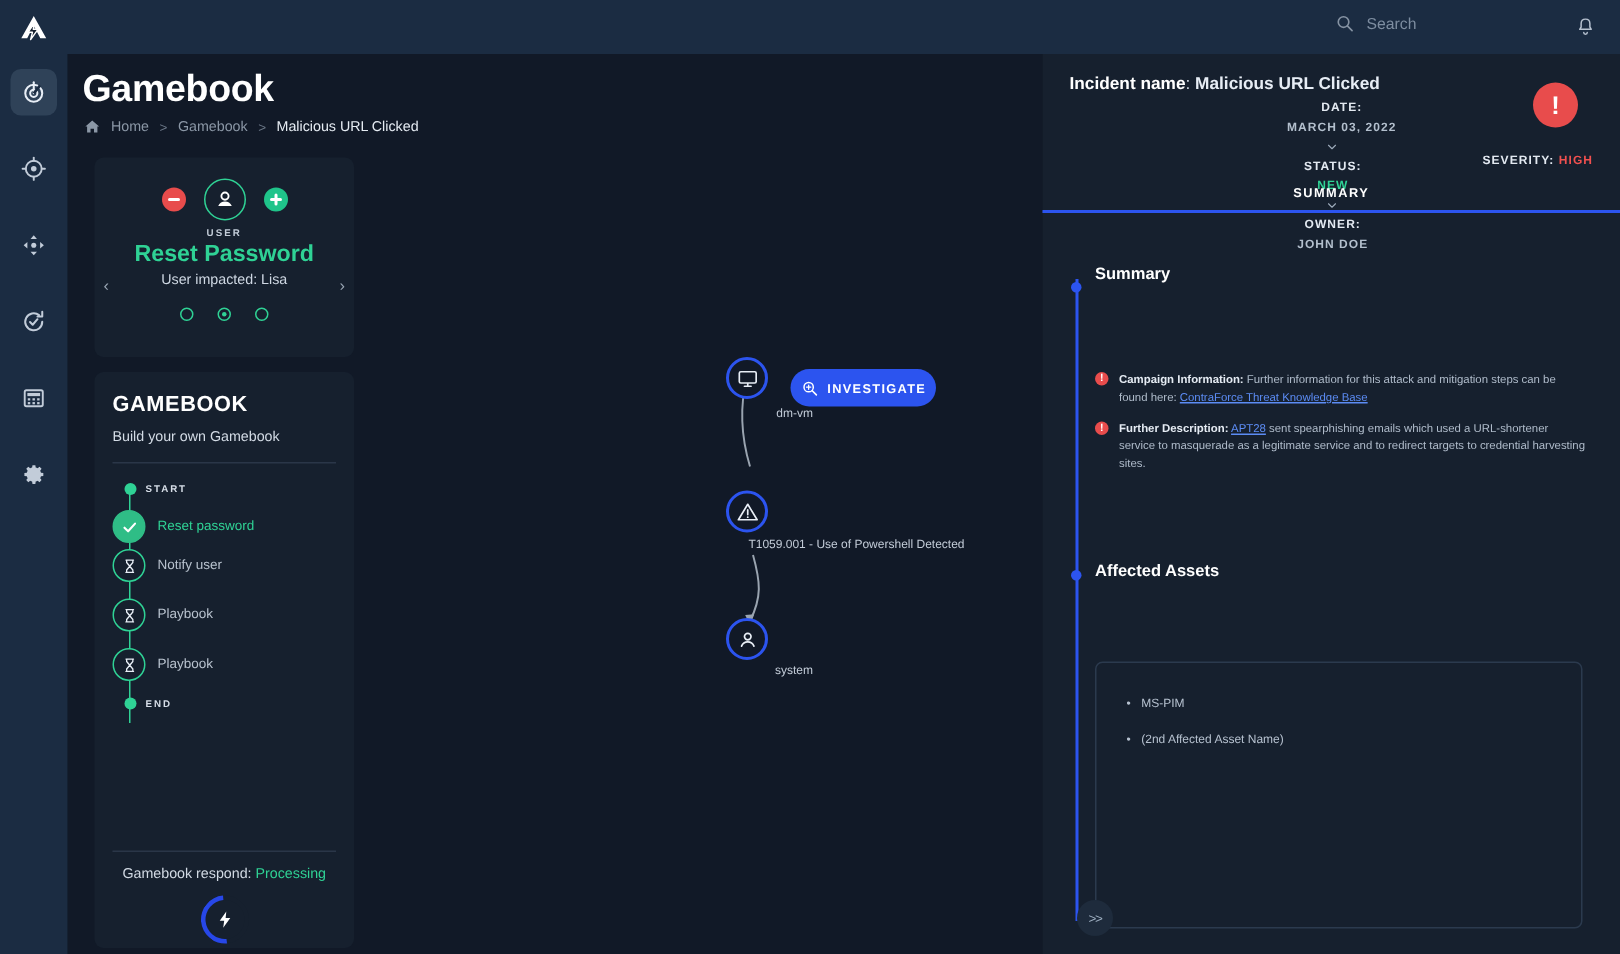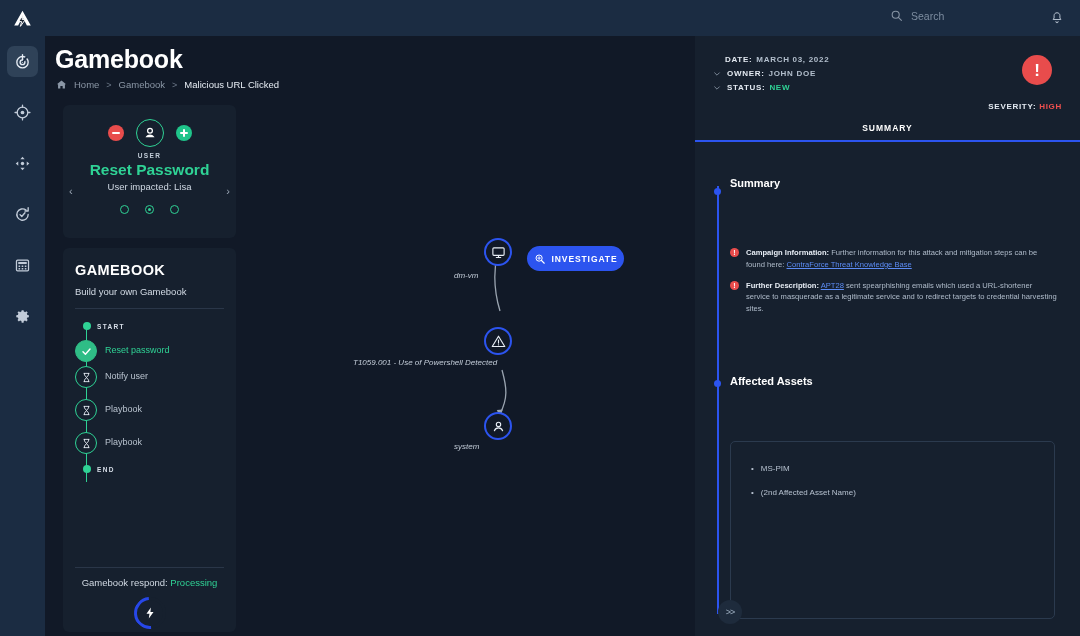--- a/index.html
+++ b/index.html
@@ -125,39 +125,39 @@
   }
   .bolt-in { position: absolute; left: 50%; top: 50%; transform: translate(-50%,-50%) rotate(-40deg); }
 
   
   .canvas { position: absolute; left: 205px; top: 0; width: 445px; height: 600px; }
   .g-node { position: absolute; width: 28px; height: 28px; }
   .g-ring {
     width: 28px; height: 28px; border-radius: 50%; border: 2px solid #2c54ef;
     display: flex; align-items: center; justify-content: center; background: #111927;
   }
-  .g-lbl { position: absolute; text-align: left; font-size: 8px; color: #c3ccd8; white-space: nowrap; font-style: italic; }
+  .g-lbl { position: absolute; text-align: right; font-size: 8px; color: #c3ccd8; white-space: nowrap; }
   .investigate {
     position: absolute; left: 277px; top: 210px; width: 97px; height: 25px;
     background: #2c54ef; border-radius: 13px; border: none; cursor: pointer;
     display: flex; align-items: center; justify-content: center; gap: 6px;
     color: #fff; font-size: 8.5px; font-weight: bold; letter-spacing: .9px;
     font-family: "Liberation Sans", sans-serif;
   }
 
   
   .right {
     position: absolute; left: 695px; top: 36px; width: 385px; height: 600px;
     background: #16202e;
   }
   .inc-head { position: relative; height: 80px; padding: 14px 16px 0 18px; }
   .inc-name { font-size: 11.5px; color: #cfd8e3; }
   .inc-name b { color: #fff; }
   .inc-name span.v { color: #e7edf5; font-weight: bold; }
-  .inc-row { margin-top: 5px; font-size: 8px; letter-spacing: .7px; display: flex; align-items: center; gap: 4px; }
+  .inc-row { margin-top: 5px; font-size: 8px; letter-spacing: .7px; display: flex; align-items: center; gap: 4px; flex-direction: column; }
   .inc-k { color: #e3e9f1; font-weight: bold; }
   .inc-v { color: #b3bfcd; font-weight: bold; }
   .inc-v.new { color: #2fd295; }
   .chev { width: 8px; height: 8px; margin-left: -10px; }
   .sev-badge {
     position: absolute; right: 28px; top: 19px; width: 30px; height: 30px;
     border-radius: 50%; background: #e84c4c; display: flex; align-items: center; justify-content: center;
     color: #fff; font-size: 17px; font-weight: bold; line-height: 1;
   }
   .sev-txt { position: absolute; right: 18px; top: 66px; font-size: 8px; letter-spacing: .7px; font-weight: bold; color: #e3e9f1; }
@@ -435,38 +435,41 @@
           <line x1="7.4" y1="10.2" x2="13" y2="10.2" stroke="#ffffff" stroke-width="1.7" stroke-linecap="round"></line>
           <line x1="15" y1="15" x2="20.5" y2="20.5" stroke="#ffffff" stroke-width="2.2" stroke-linecap="round"></line>
         </svg>
         <span>INVESTIGATE</span>
       </button>
     </div>
   </div>
 
   <div class="right">
     <div class="inc-head">
+      <div class="inc-name">
+        <b>Incident name</b><span>: </span><span class="v">Malicious URL Clicked</span>
+      </div>
       <div class="inc-row" style="padding-left:12px">
         <span class="inc-k">DATE:</span>
         <span class="inc-v">MARCH 03, 2022</span>
+      </div>
+      <div class="inc-row">
+        <svg class="chev" viewBox="0 0 24 24" style="margin-left:0;margin-right:2px">
+          <path d="M5 8.5 L12 15.5 L19 8.5" fill="none" stroke="#9dabbb" stroke-width="2.2" stroke-linecap="round" stroke-linejoin="round"></path>
+        </svg>
+        <span class="inc-k">STATUS:</span>
+        <span class="inc-v new">NEW</span>
       </div>
       <div class="inc-row">
         <svg class="chev" viewBox="0 0 24 24" style="margin-left:0;margin-right:2px">
           <path d="M5 8.5 L12 15.5 L19 8.5" fill="none" stroke="#9dabbb" stroke-width="2.2" stroke-linecap="round" stroke-linejoin="round"></path>
         </svg>
         <span class="inc-k">OWNER:</span>
         <span class="inc-v">JOHN DOE</span>
       </div>
-      <div class="inc-row">
-        <svg class="chev" viewBox="0 0 24 24" style="margin-left:0;margin-right:2px">
-          <path d="M5 8.5 L12 15.5 L19 8.5" fill="none" stroke="#9dabbb" stroke-width="2.2" stroke-linecap="round" stroke-linejoin="round"></path>
-        </svg>
-        <span class="inc-k">STATUS:</span>
-        <span class="inc-v new">NEW</span>
-      </div>
       <div class="sev-badge">!</div>
       <div class="sev-txt">
         <span style="color:#e3e9f1">SEVERITY:</span>
         <span>HIGH</span>
       </div>
     </div>
 
     <div class="tabs">
       <div class="tab active">SUMMARY</div>
     </div>

